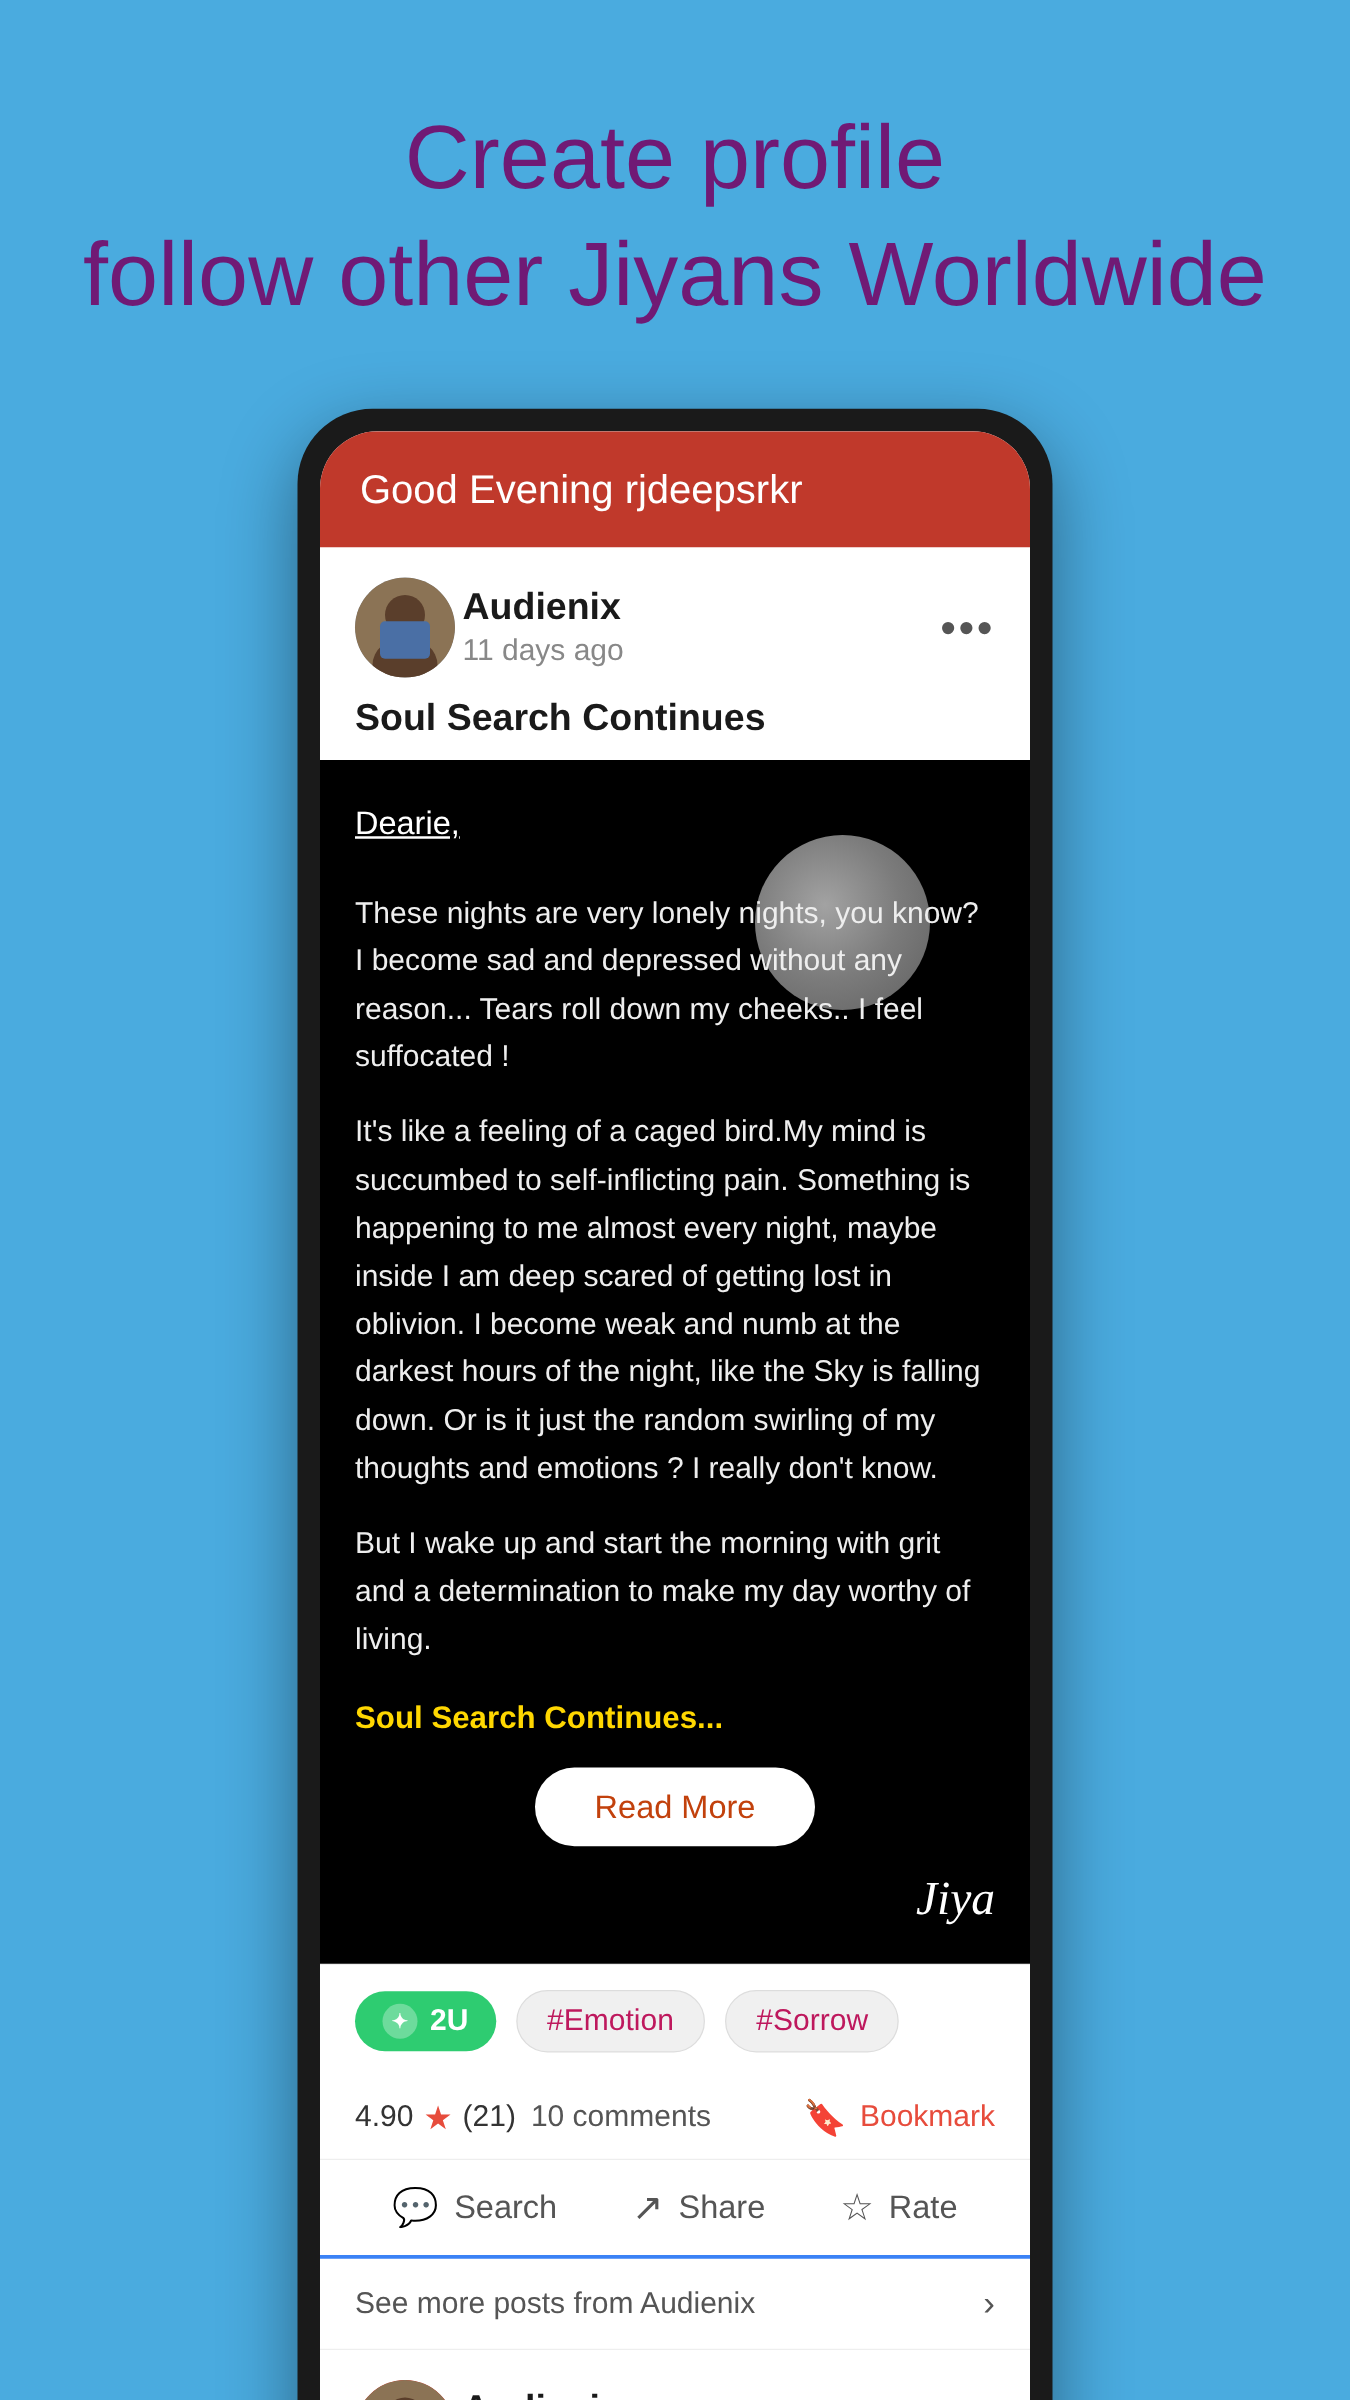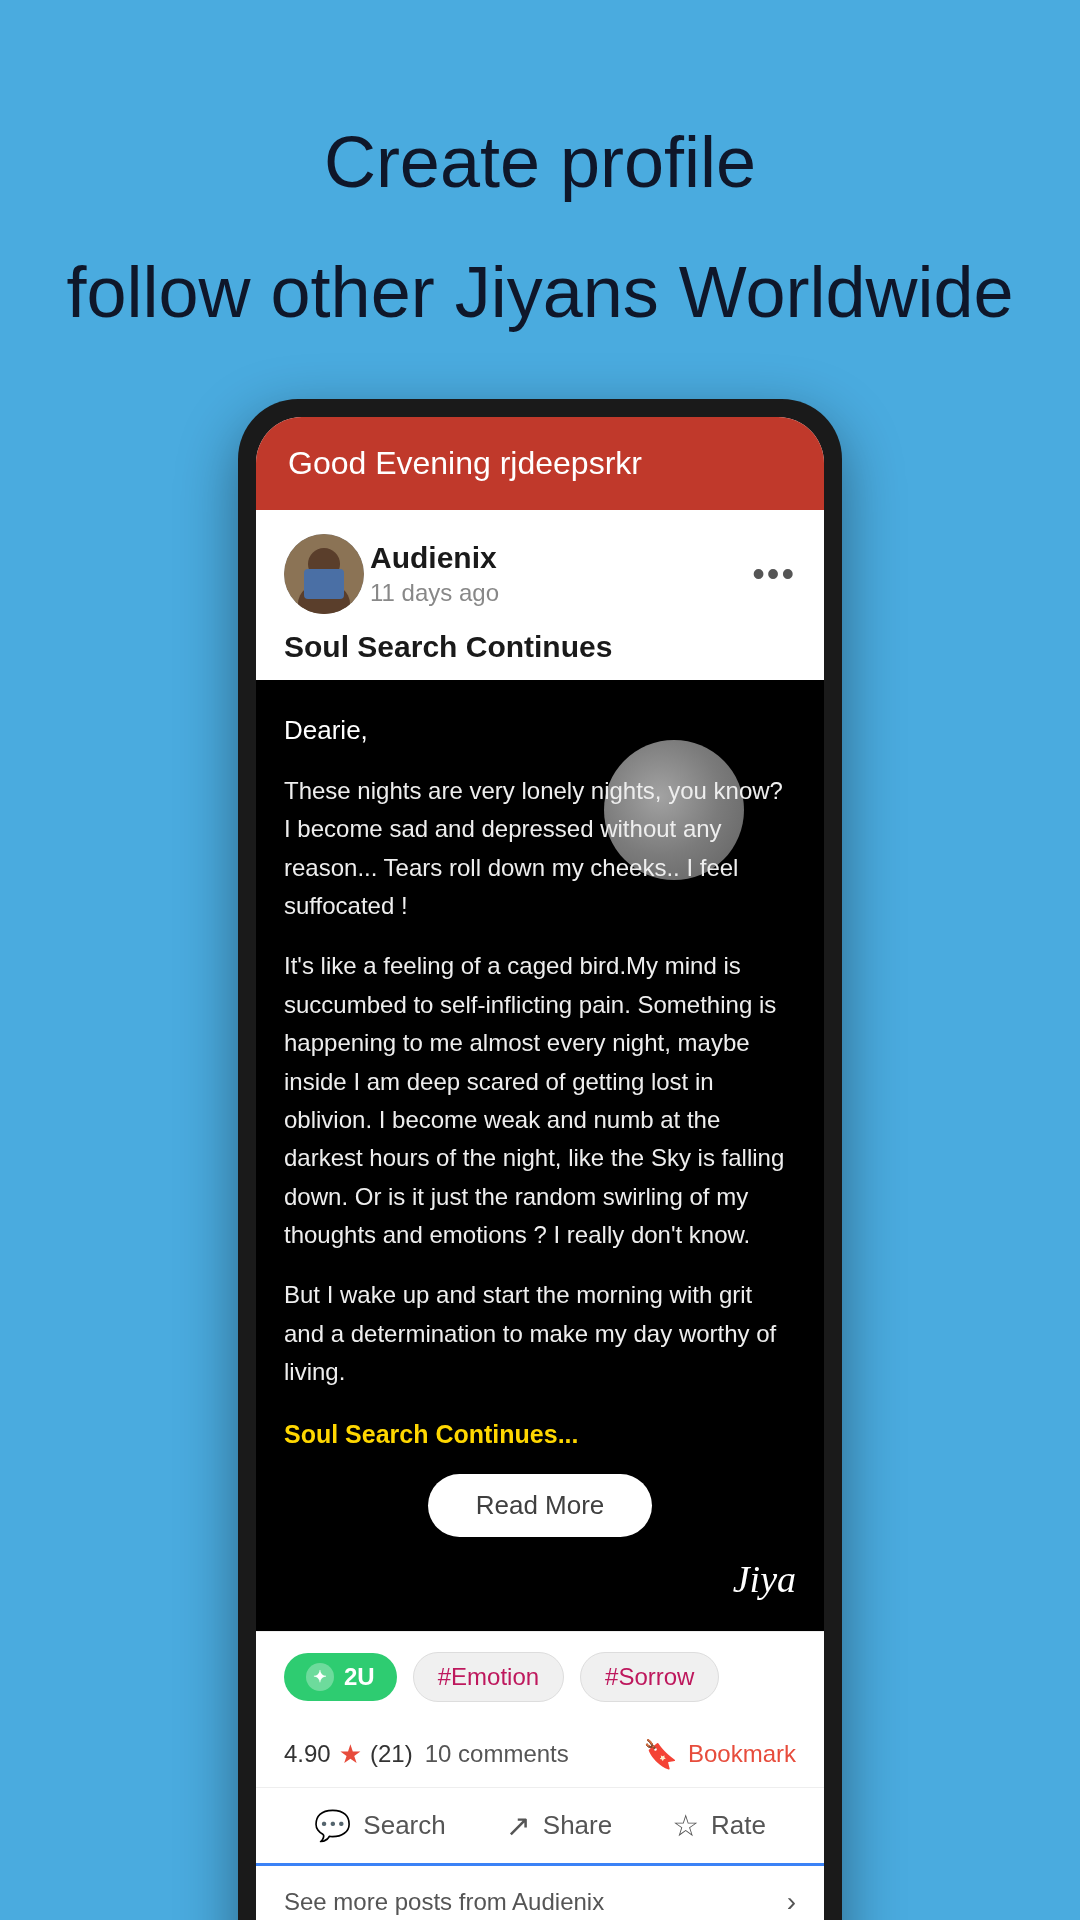--- a/index.html
+++ b/index.html
@@ -15,23 +15,22 @@
 
     .hero-text {
       text-align: center;
       padding-top: 80px;
       padding-bottom: 40px;
     }
 
     .hero-text h1 {
       font-size: 72px;
       font-weight: 500;
-      color: #0f172a;
+      color: #701a75;
       line-height: 1.3;
-      margin-top: 36px;
     }
 
     .phone-container {
       display: flex;
       justify-content: center;
       align-items: flex-start;
       margin-top: 20px;
     }
 
     .phone-frame {
@@ -137,22 +136,23 @@
     .post-text {
       color: #fff;
       font-size: 24px;
       line-height: 1.6;
       position: relative;
       z-index: 2;
     }
 
     .post-text-greeting {
       font-size: 26px;
-      margin-bottom: 20px;
+      margin-bottom: 32px;
       color: #fff;
+      text-decoration: underline;
     }
 
     .post-text-para {
       margin-bottom: 22px;
       color: #eee;
     }
 
     .post-text-highlight {
       color: #FFD700;
       font-weight: 600;
@@ -165,21 +165,21 @@
       font-style: italic;
       font-size: 38px;
       color: #fff;
       margin-top: 10px;
     }
 
     .read-more-btn {
       display: block;
       margin: 20px auto;
       background: #fff;
-      color: #404040;
+      color: #c2410c;
       border: none;
       border-radius: 50px;
       padding: 16px 48px;
       font-size: 26px;
       font-weight: 500;
       cursor: pointer;
       position: relative;
       z-index: 5;
       box-shadow: 0 2px 8px rgba(0,0,0,0.2);
     }

